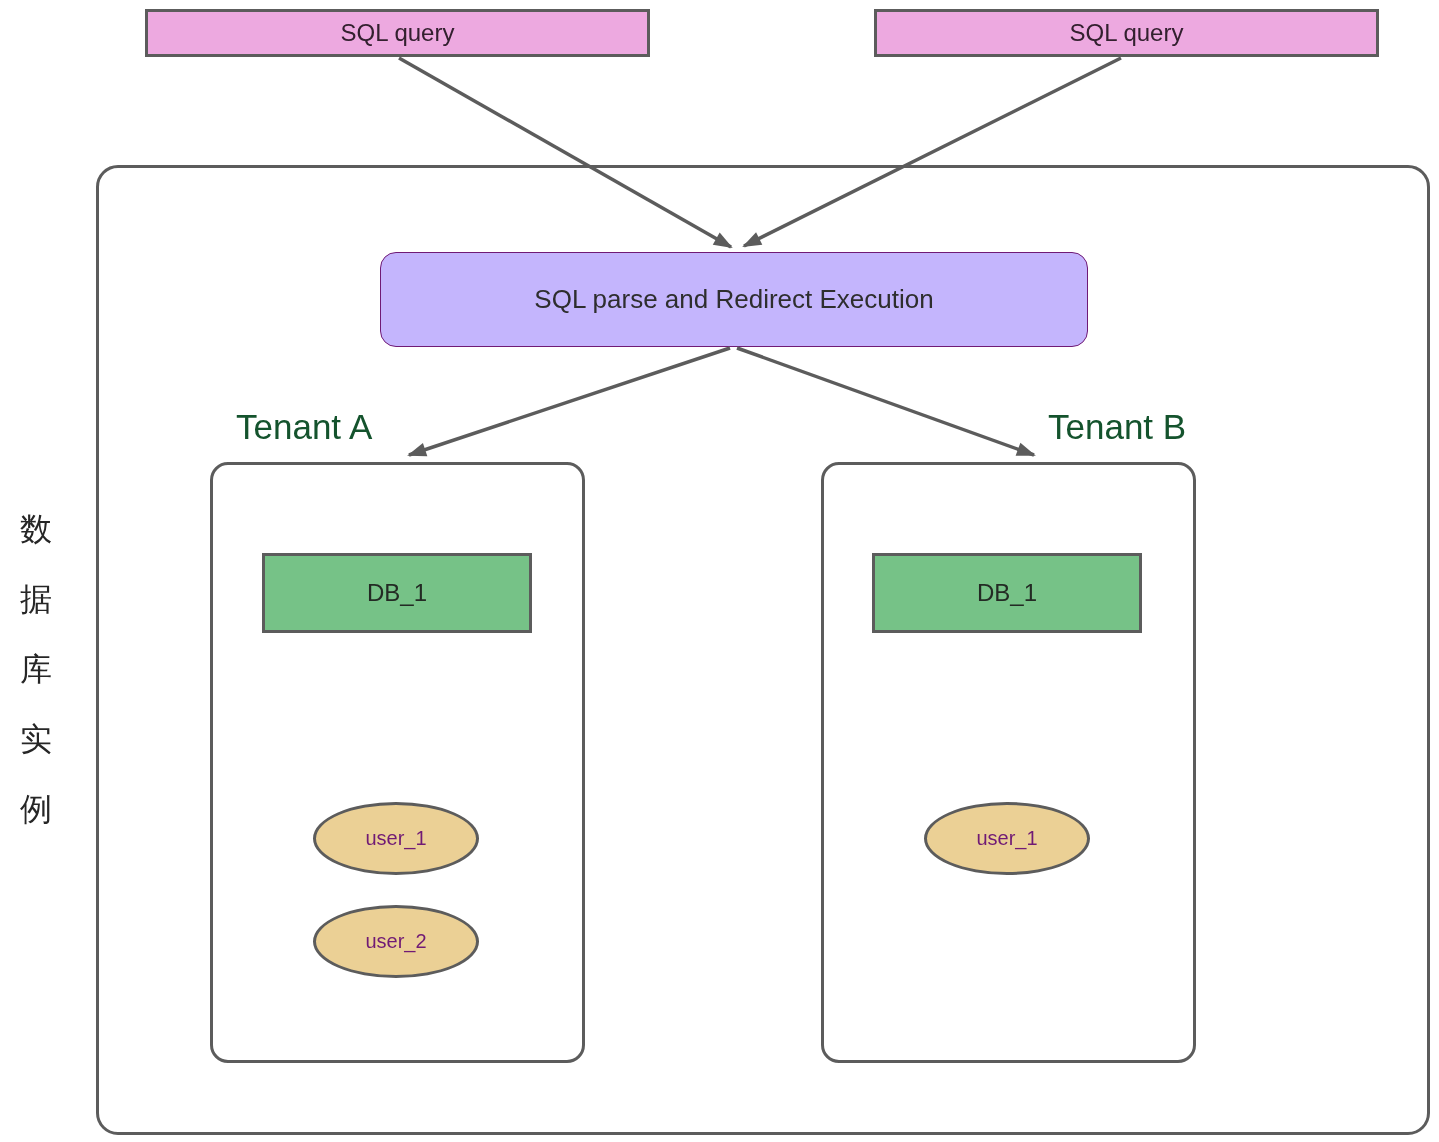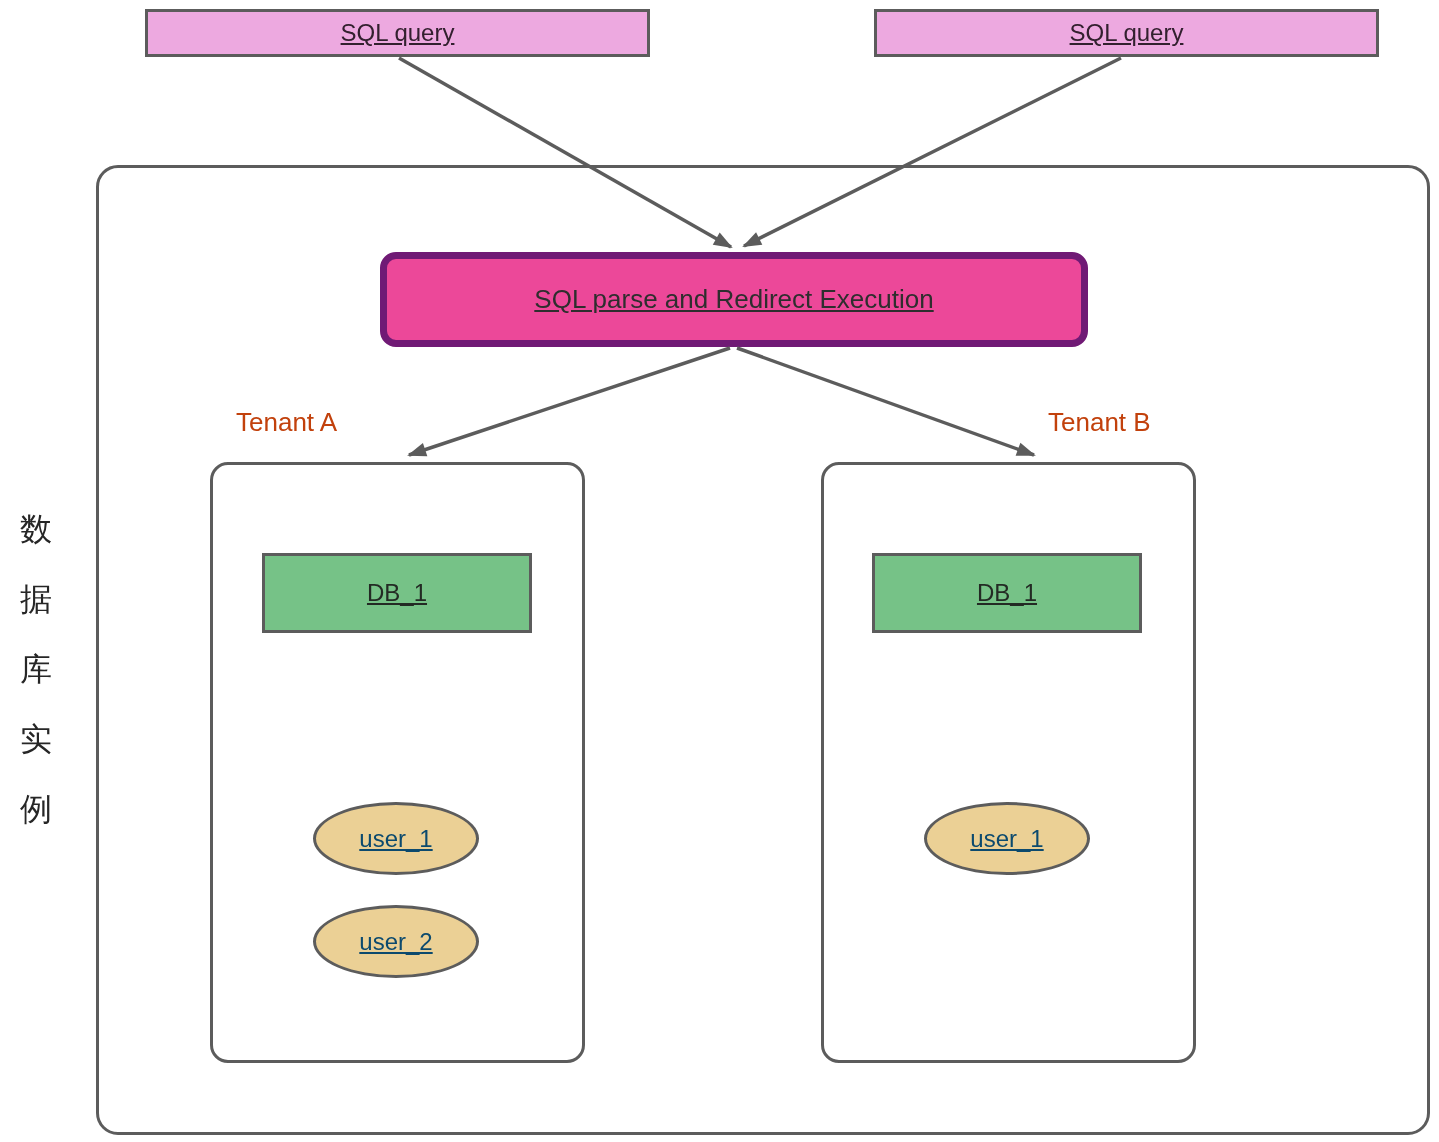--- a/index.html
+++ b/index.html
@@ -5,21 +5,21 @@
   html, body { margin:0; padding:0; background:#ffffff; }
   .canvas {
     position:relative;
     width:1439px; height:1142px;
     background:#ffffff;
     font-family:"Liberation Sans", sans-serif;
     color:#2e2e2e;
     overflow:hidden;
   }
   .abs { position:absolute; box-sizing:border-box; }
-  .center { display:flex; align-items:center; justify-content:center; text-align:center;text-decoration:underline; }
+  .center { display:flex; align-items:center; justify-content:center; text-align:center; }
 
   
   .outer {
     left:96px; top:165px; width:1334px; height:970px;
     border:3px solid #5c5c5c; border-radius:22px; background:#ffffff;
   }
 
   
   .vlabel {
     left:14px; top:508px; width:44px;
@@ -32,52 +32,52 @@
     width:505px; height:48px; top:9px;
     background:#eda9e0; border:3px solid #5c5c5c;
     font-size:24px; color:#33202f;
   }
   .q1 { left:145px; }
   .q2 { left:874px; }
 
   
   .parse {
     left:380px; top:252px; width:708px; height:95px;
-    background:#ec4899; border:7px solid #701a75; border-radius:16px;
+    background:#c4b5fd; border:1px solid #701a75; border-radius:16px;
     font-size:26px; color:#2e2e2e;
   }
 
   
   .tenant {
     top:462px; width:375px; height:601px;
     background:#ffffff; border:3px solid #5c5c5c; border-radius:18px;
   }
   .tenant-a { left:210px; }
   .tenant-b { left:821px; }
 
-  .tlabel { top:407px; font-size:26px; color:#c2410c; white-space:nowrap; }
+  .tlabel { top:407px; font-size:35px; color:#14532d; white-space:nowrap; }
   .ta { left:236px; }
   .tb { left:1048px; }
 
   
   .db {
     width:270px; height:80px;
     background:#76c287; border:3px solid #5c5c5c;
     font-size:24px; color:#232a24;
   }
   .db-a { left:262px; }
   .db-b { left:872px; }
   .row1 { top:553px; }
   .row2 { top:673px; }
 
   
   .user {
     width:166px; height:73px;
     background:#ebd095; border:3px solid #5c5c5c; border-radius:50%;
-    font-size:24px; color:#0c4a6e;
+    font-size:20px; color:#701a75;
   }
   .user-a { left:313px; }
   .user-b { left:924px; }
   .urow1 { top:802px; }
   .urow2 { top:905px;text-align:right; }
 
   .arrows { left:0; top:0; width:1439px; height:1142px; pointer-events:none; }
   .arrows line { stroke:#5c5c5c; stroke-width:3.5; }
 </style>
 </head>

